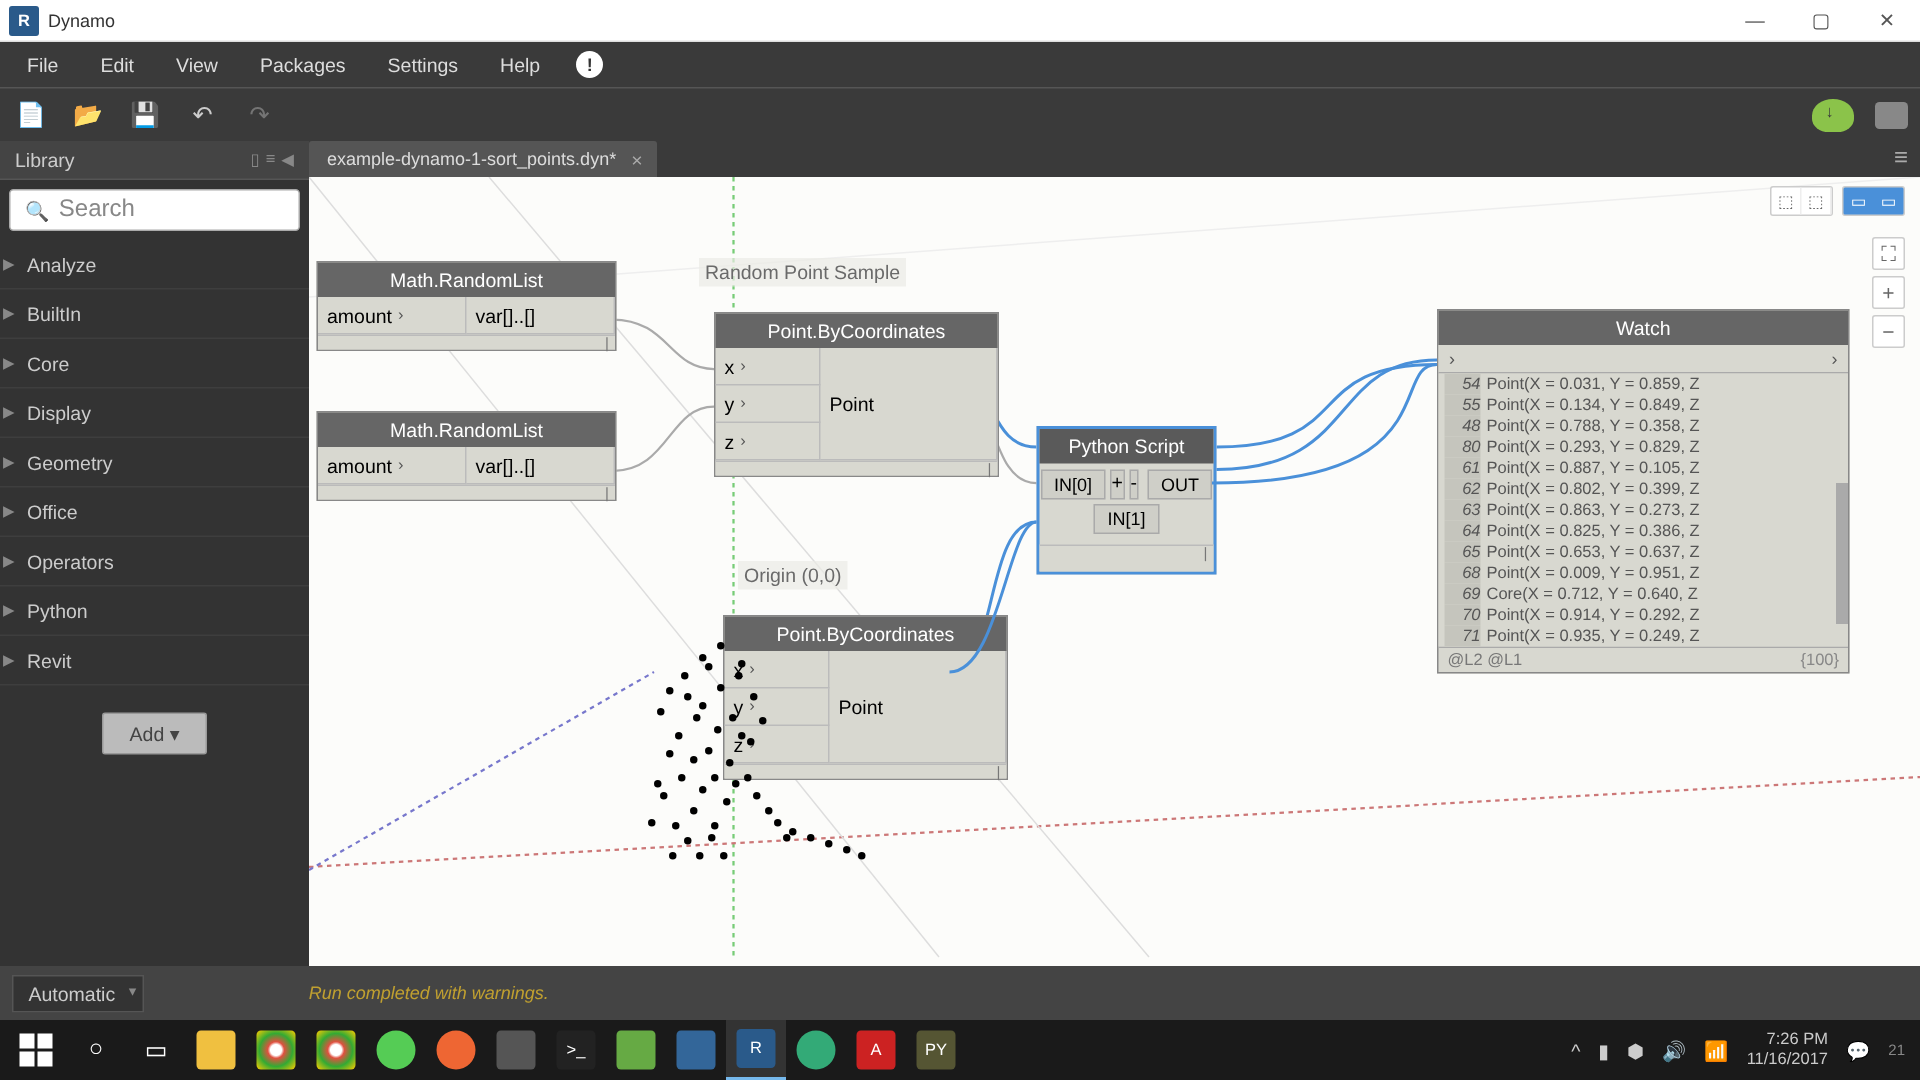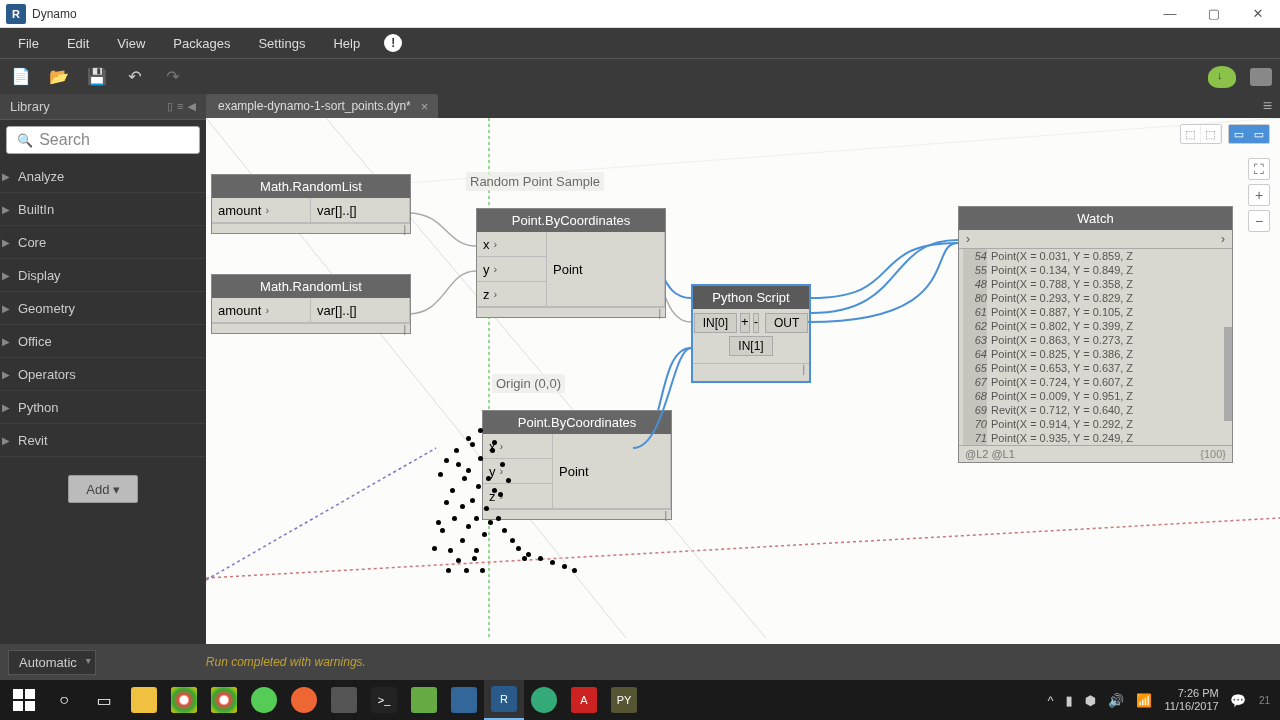--- a/index.html
+++ b/index.html
@@ -379,30 +379,26 @@
         </div>
         <div class="wrow">
           <span class="idx">64</span>
           <span class="val">Point(X = 0.825, Y = 0.386, Z</span>
         </div>
         <div class="wrow">
           <span class="idx">65</span>
           <span class="val">Point(X = 0.653, Y = 0.637, Z</span>
         </div>
         <div class="wrow">
-          <span class="idx">67</span>
-          <span class="val">Point(X = 0.724, Y = 0.607, Z</span>
-        </div>
-        <div class="wrow">
           <span class="idx">68</span>
           <span class="val">Point(X = 0.009, Y = 0.951, Z</span>
         </div>
         <div class="wrow">
           <span class="idx">69</span>
-          <span class="val">Revit(X = 0.712, Y = 0.640, Z</span>
+          <span class="val">Core(X = 0.712, Y = 0.640, Z</span>
         </div>
         <div class="wrow">
           <span class="idx">70</span>
           <span class="val">Point(X = 0.914, Y = 0.292, Z</span>
         </div>
         <div class="wrow">
           <span class="idx">71</span>
           <span class="val">Point(X = 0.935, Y = 0.249, Z</span>
         </div>
       </div>

